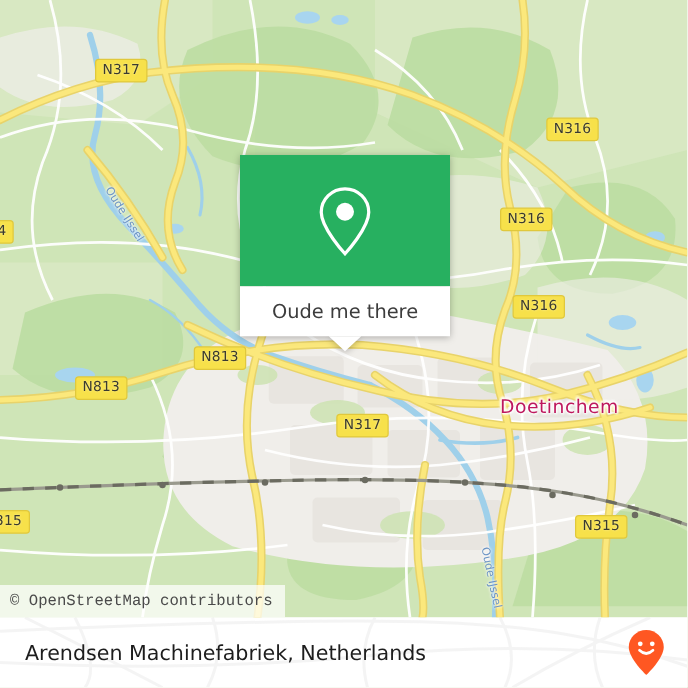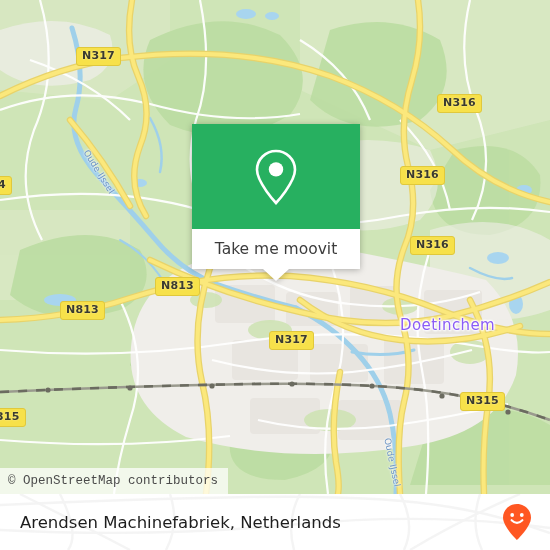--- a/index.html
+++ b/index.html
@@ -27,33 +27,33 @@
   #map svg { display: block; }
 
   
   .shield {
     position: absolute;
     background: #f7e14a;
     border: 1.5px solid #e0c83c;
     border-radius: 3px;
     color: #3a3a30;
     font-family: "DejaVu Sans", sans-serif;
-    font-weight: bold;
+    font-weight: normal;
     font-size: 11px;
     line-height: 14px;
     padding: 1px 5px 2px 5px;
     letter-spacing: .2px;
     white-space: nowrap;
     text-shadow: 0 0 2px rgba(255,255,255,.5);
   }
 
   
   .place-label {
     position: absolute;
-    color: #8b5cf6;
+    color: #be185d;
     font-family: "DejaVu Sans", sans-serif;
     font-size: 15px;
     letter-spacing: .4px;
     white-space: nowrap;
     text-shadow:
       1px 0 2px #fff, -1px 0 2px #fff, 0 1px 2px #fff, 0 -1px 2px #fff,
       1px 1px 2px #fff, -1px -1px 2px #fff;
     padding-left: 32px;
   }
   .water-label {
@@ -313,32 +313,32 @@
     <div class="water-label" style="left:90px; top:148px; transform:rotate(58deg); transform-origin:0 0;">Oude IJssel</div>
     <div class="water-label" style="left:392px; top:437px; transform:rotate(78deg); transform-origin:0 0;">Oude IJssel</div>
 
     <div class="shield" style="left:76px; top:47px;">N317</div>
     <div class="shield" style="left:437px; top:94px;">N316</div>
     <div class="shield" style="left:400px; top:166px;">N316</div>
     <div class="shield" style="left:410px; top:236px;">N316</div>
     <div class="shield" style="left:155px; top:277px;">N813</div>
     <div class="shield" style="left:60px; top:301px;">N813</div>
     <div class="shield" style="left:269px; top:331px;">N317</div>
-    <div class="shield" style="left:460px; top:392px;">N315</div>
+    <div class="shield" style="left:460px; top:412px;">N315</div>
     <div class="shield" style="left:-8px; top:176px;">4</div>
     <div class="shield" style="left:-10px; top:408px;">315</div>
 
     <div id="popup">
       <div id="popup-green">
         <svg width="48" height="60" viewBox="0 0 48 60">
           <path d="M24 4 C13.5 4 5 12.4 5 22.8 C5 35.5 24 56 24 56 C24 56 43 35.5 43 22.8 C43 12.4 34.5 4 24 4 Z" fill="none" stroke="#ffffff" stroke-width="2.6"></path>
           <circle cx="24" cy="22.4" r="7.2" fill="#ffffff"></circle>
         </svg>
       </div>
-      <div id="popup-white">Take me moovit</div>
+      <div id="popup-white">Oude me there</div>
       <div id="popup-tail"></div>
     </div>
 
     <div id="osm-credit">© OpenStreetMap contributors</div>
   </div>
 
   <div id="footer">
     <svg id="footer-watermark" width="550" height="550" viewBox="0 0 550 550">
       <g stroke="#8a8a8a" fill="none" stroke-width="2.4">
         <path d="M0 505 q130 -6 250 -8 q130 -2 200 10 q50 8 100 26"></path>

